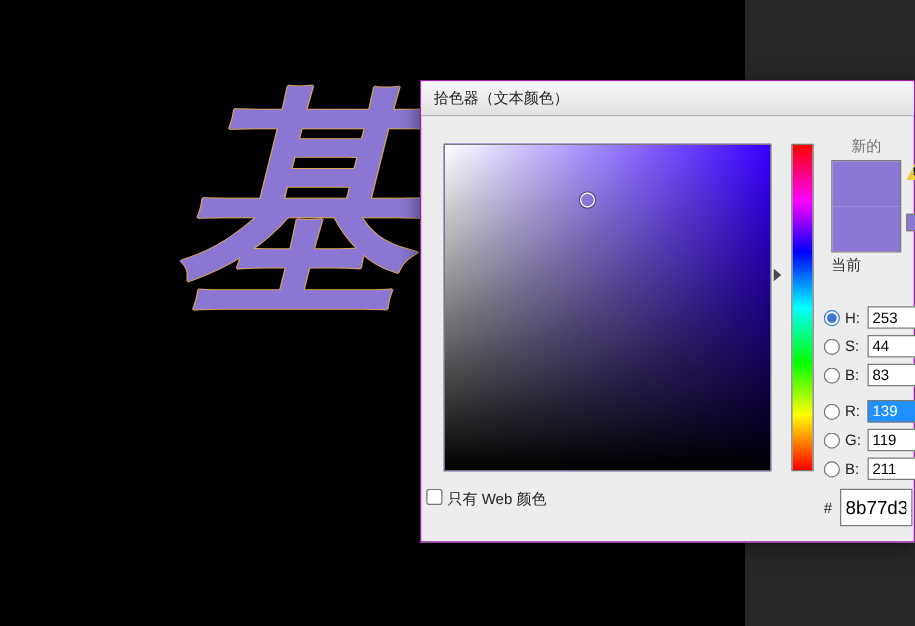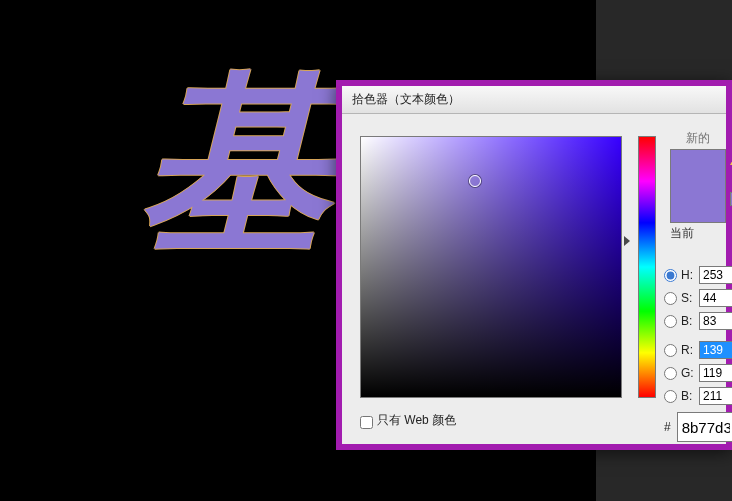--- a/index.html
+++ b/index.html
@@ -15,23 +15,22 @@
     font-family: "SimSun", "Songti SC", serif;
     font-weight: bold; font-style: italic;
     font-size: 190px; line-height: 1;
     color: #8b77d3;
     text-shadow: 1px 0 0 #d6a559, -1px 0 0 #d6a559, 0 1px 0 #d6a559, 0 -1px 0 #d6a559;
   }
 
   .dialog {
     position: absolute; left: 336px; top: 64px; width: 396px; height: 370px;
     background: #ededed;
-    border: 6px solid #a21caf;
+    border: 1px solid #a21caf;
     box-shadow: 0 3px 16px rgba(0,0,0,.6);
-    margin-top: 16px;
   }
   .titlebar {
     height: 28px;
     background: linear-gradient(#f8f8f8, #e2e2e2);
     border-bottom: 1px solid #b5b5b5;
     display: flex; align-items: center;
     padding: 0 10px; color: #222;
   }
 
   .dlg-body { position: relative; width: 100%; height: calc(100% - 28px); }
@@ -112,22 +111,22 @@
     border: 1px solid #7a7a7a;
     background: #fff; font-size: 12px;
     padding: 0 3px; text-align: left;
     font-family: Tahoma, sans-serif;
   }
   .f-input.sel { background: #1e90ff; color: #fff; }
   .spacer { height: 6px; }
 
   
   .webonly {
-    position: absolute; left: 18px; top: 298px;
-    display: flex; align-items: flex-end; gap: 4px; color: #222;
+    position: absolute; left: 4px; top: 298px;
+    display: flex; align-items: flex-start; gap: 4px; color: #222;
   }
   .webonly input { accent-color: #3a79d1; }
 
   .hex-row {
     position: absolute; left: 322px; top: 298px;
     display: flex; align-items: center; gap: 6px; color: #222;
   }
   .hex-input {
     width: 58px; height: 30px; border: 1px solid #7a7a7a;
     background: #fff; font-size: 15px; padding: 0 4px;

